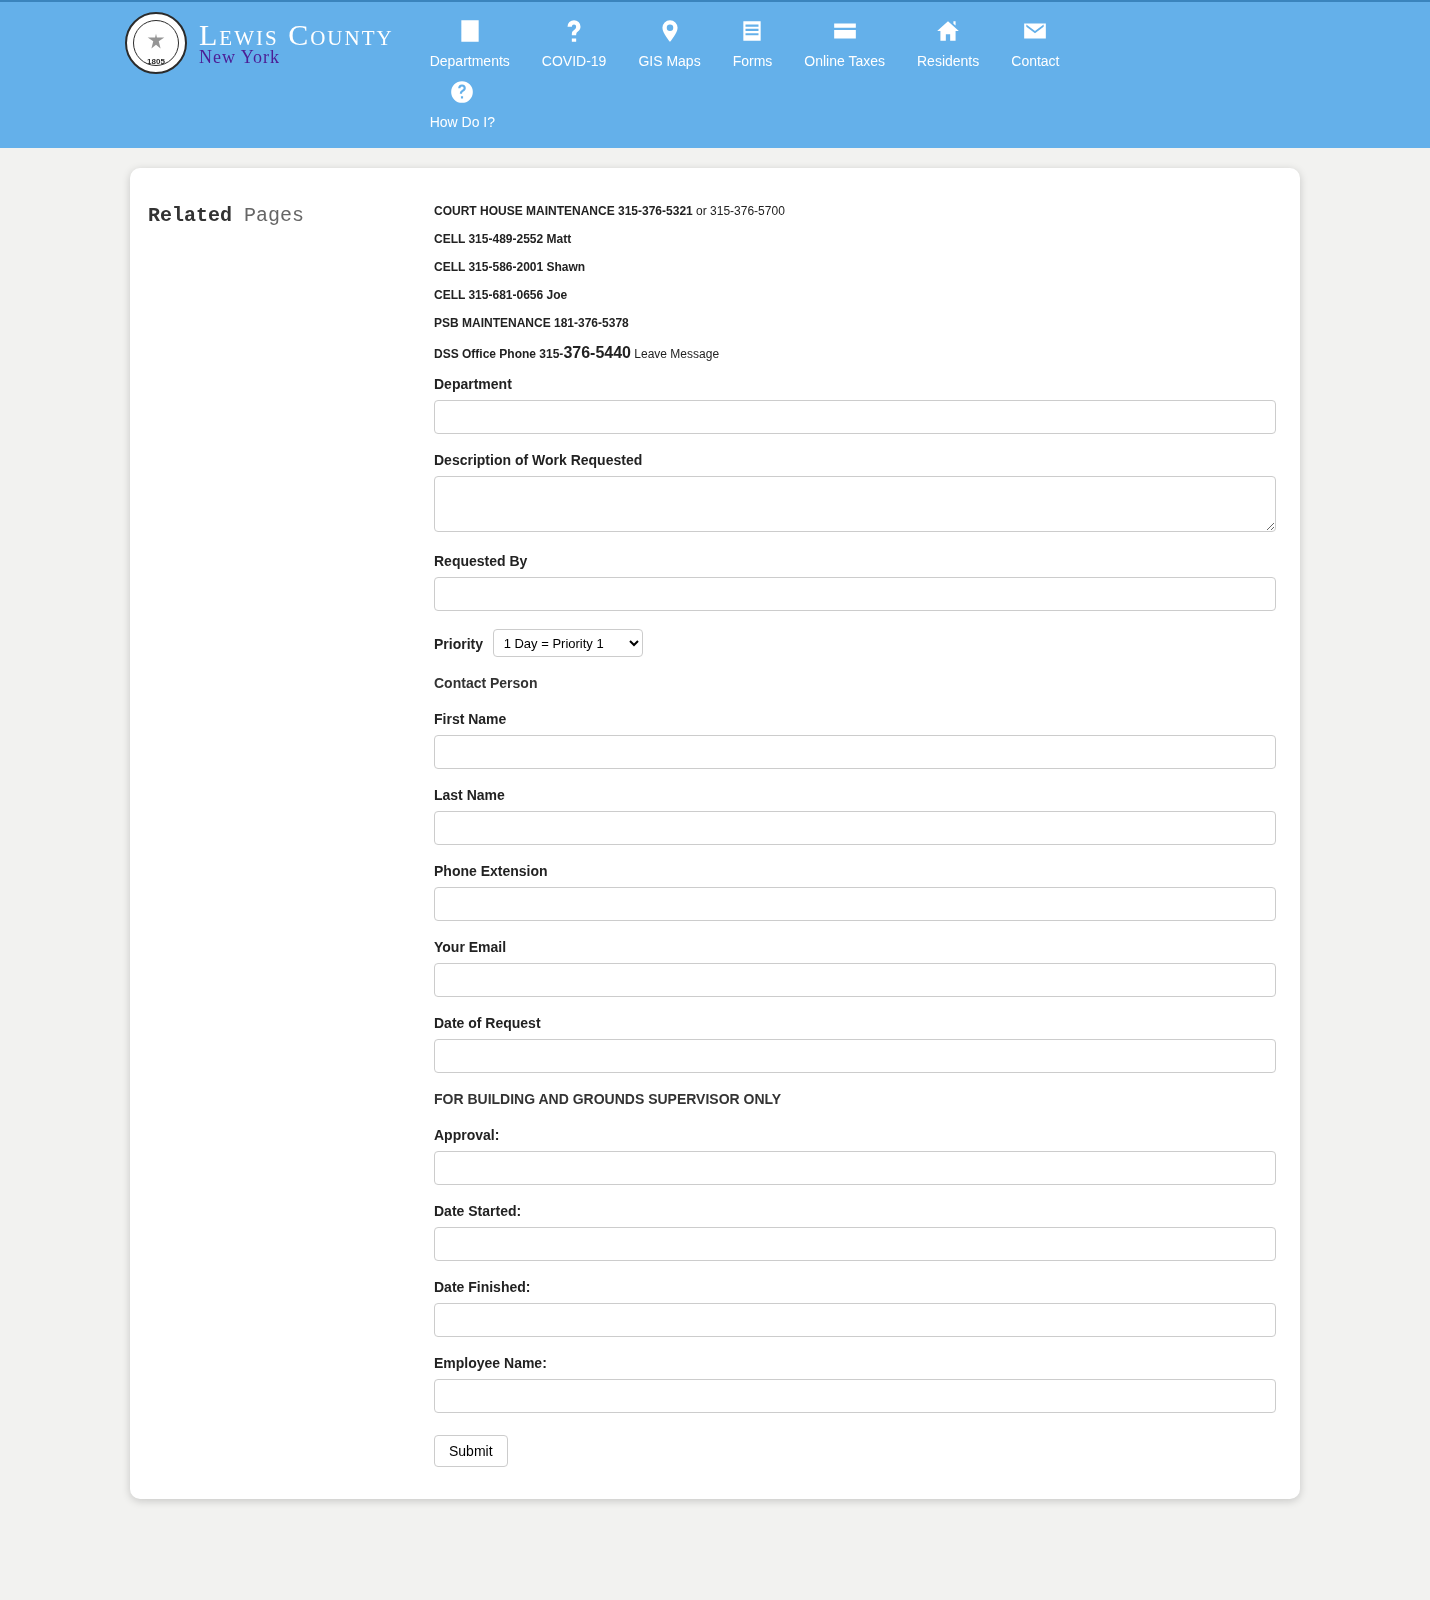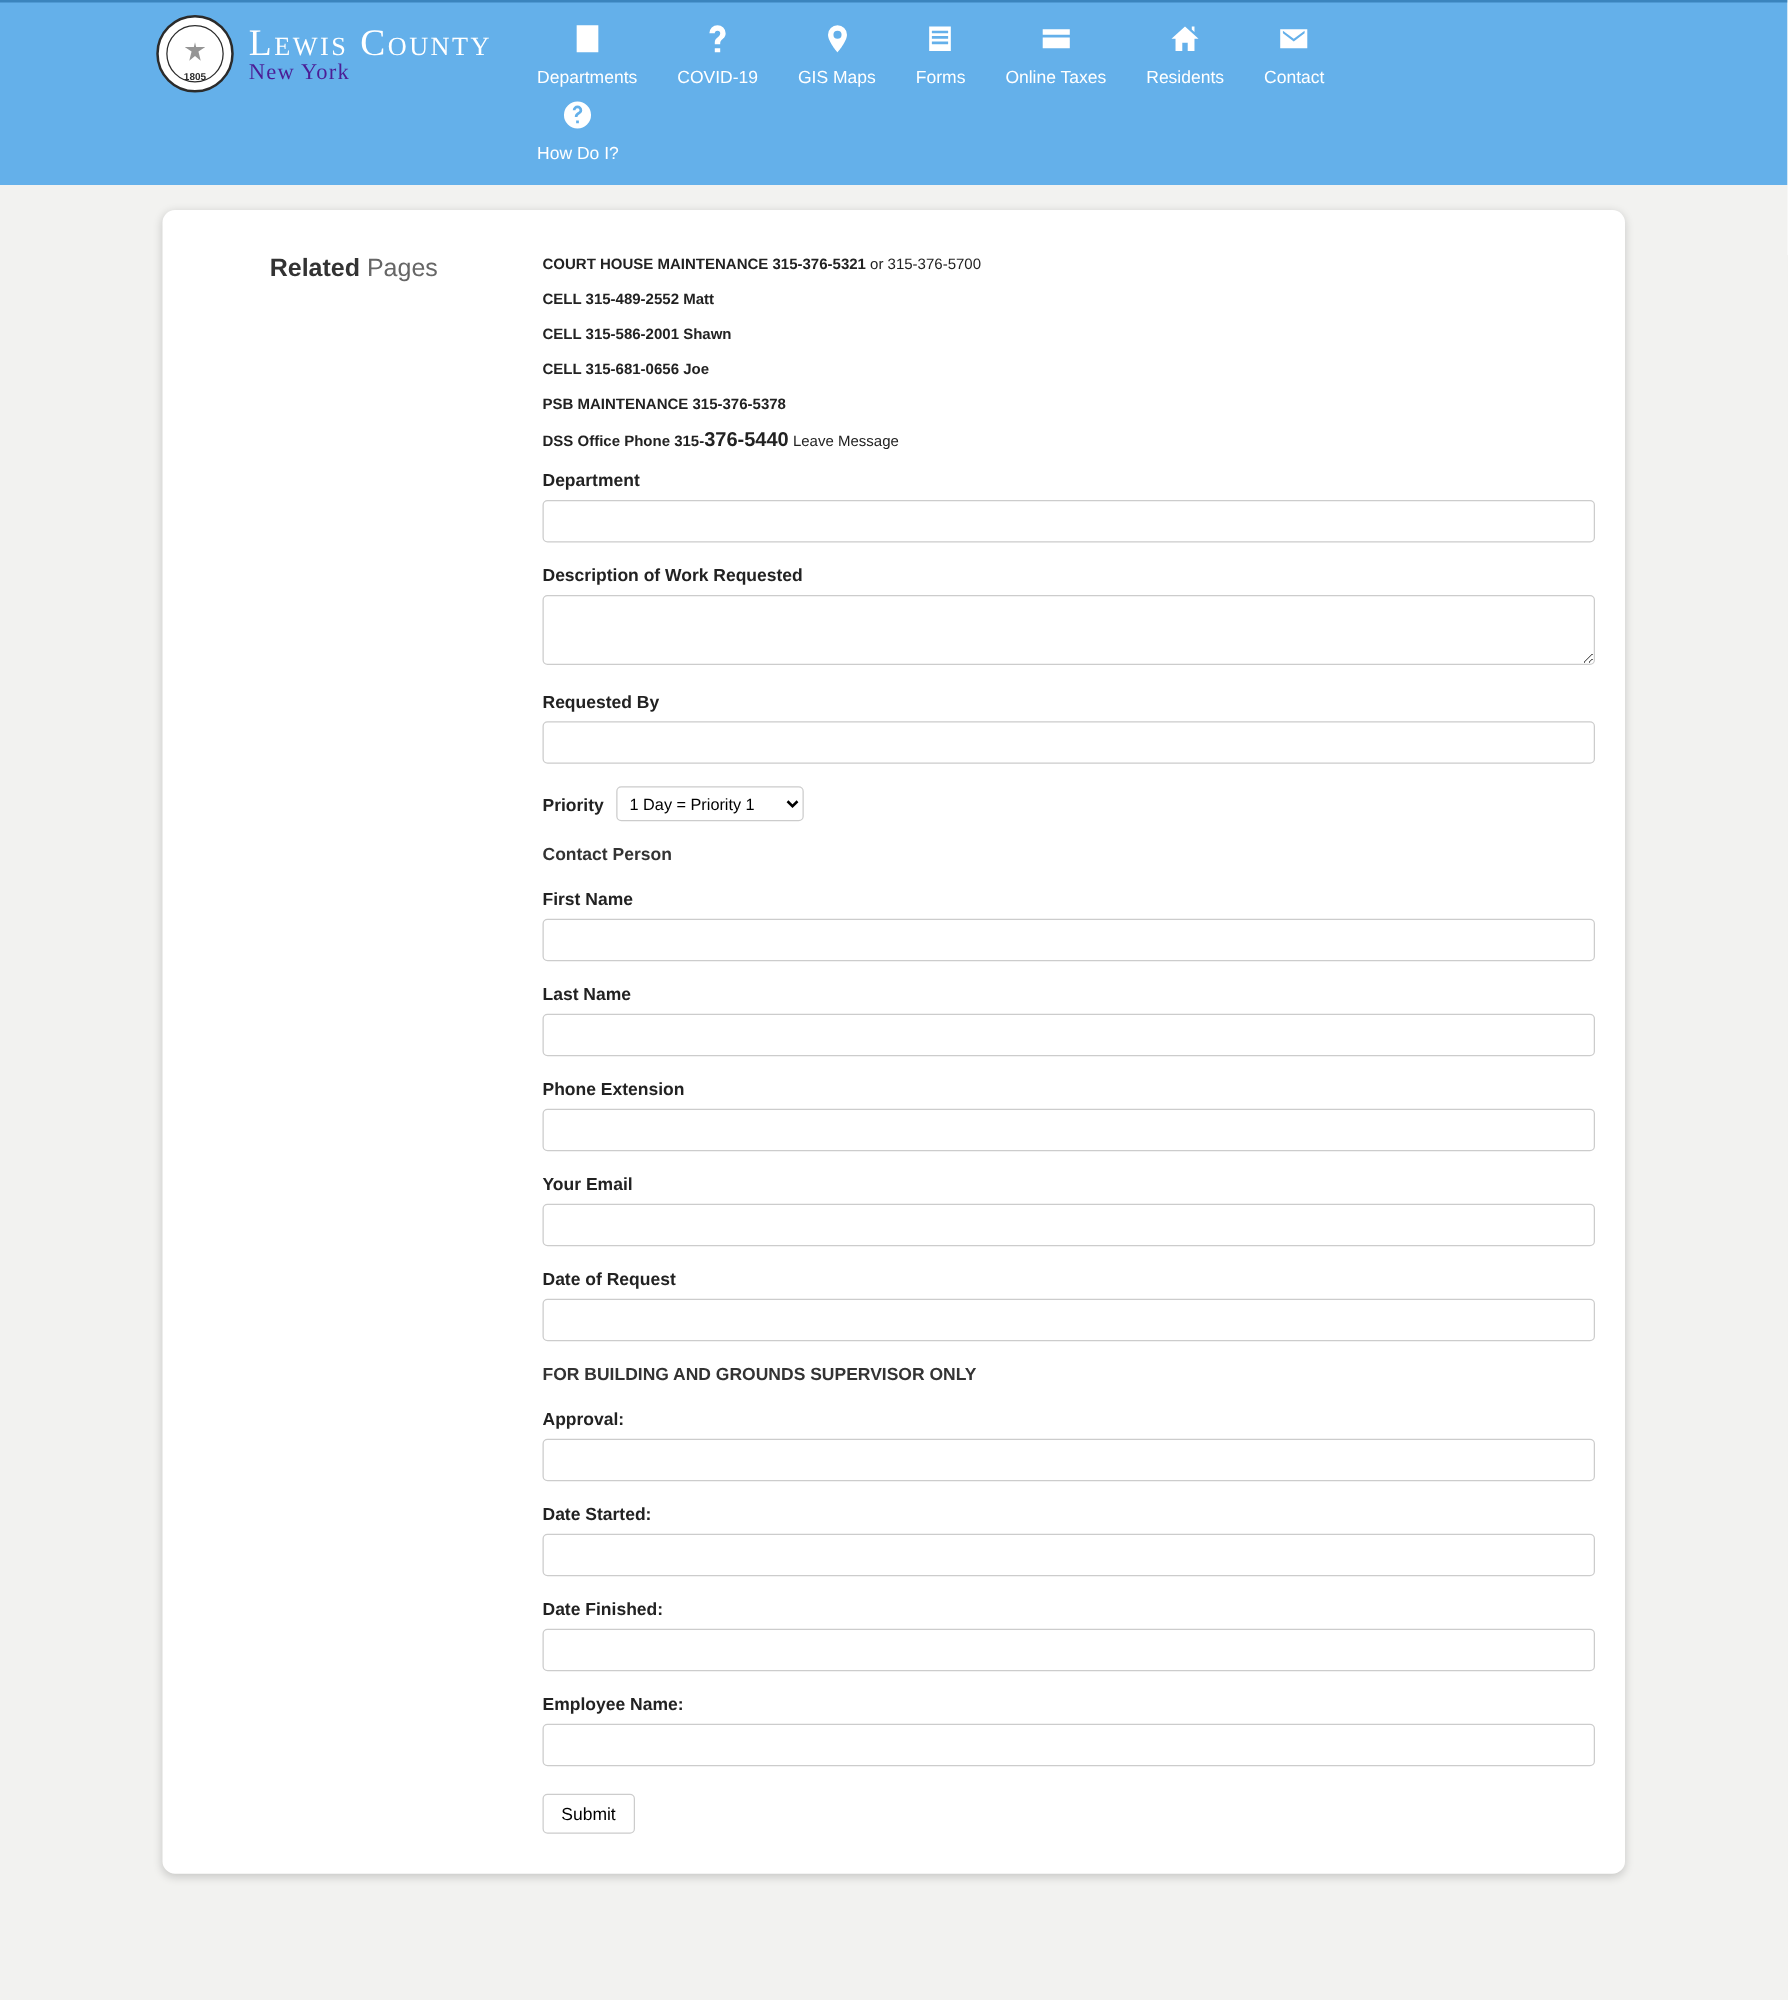--- a/index.html
+++ b/index.html
@@ -69,24 +69,23 @@
     border-radius: 10px;
     box-shadow: 0 2px 8px rgba(0,0,0,0.18);
     display: flex;
     padding: 36px 18px 32px 18px;
   }
   .sidebar {
     width: 280px;
     padding-right: 10px;
   }
   .sb-title {
-    font-family: Liberation Sans, sans-serif;
+    font-family: Liberation Mono, monospace;
     font-size: 20px;
     color: #333;
-    text-align: center;
   }
   .sb-title .thin { color: #666; font-weight: 400; }
   .main {
     flex: 1;
     padding: 0 6px;
     font-size: 13px;
   }
   .headerinfo p {
     font-size: 12px;
     font-weight: bold;
@@ -232,21 +231,21 @@
   </aside>
 
   <main class="main">
     <div class="headerinfo">
       <p>
         <span>COURT HOUSE MAINTENANCE 315-376-5321</span><span class="norm"> or 315-376-5700</span>
       </p>
       <p>CELL  315-489-2552   Matt</p>
       <p>CELL  315-586-2001   Shawn</p>
       <p>CELL  315-681-0656   Joe</p>
-      <p>PSB MAINTENANCE 315-376-5378</p>
+      <p>PSB MAINTENANCE 181-376-5378</p>
       <p>
         <span>DSS Office Phone  315-</span><span class="big">376-5440</span><span class="norm">    Leave Message</span>
       </p>
     </div>
 
     <div class="form-group">
       <label>Department</label>
       <input type="text" style="">
     </div>
 

